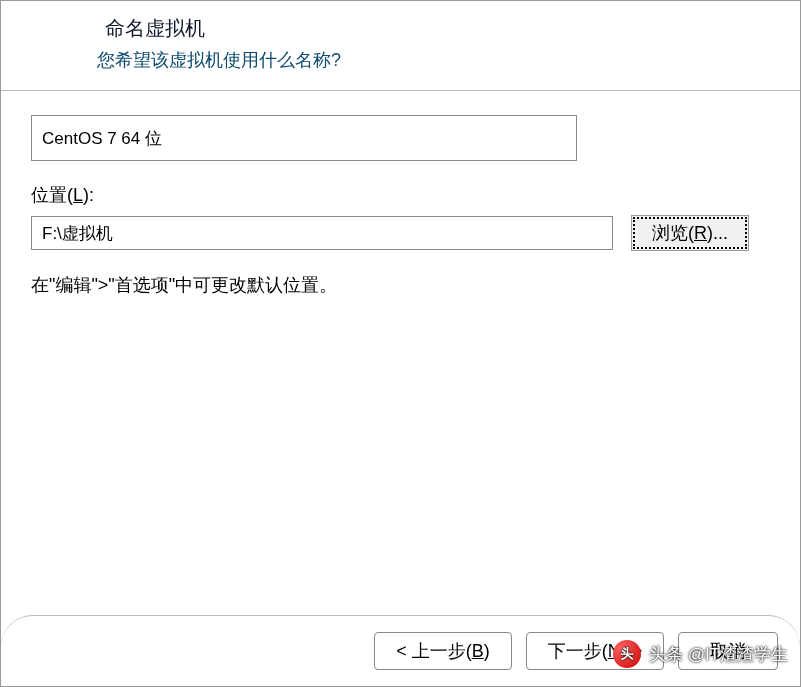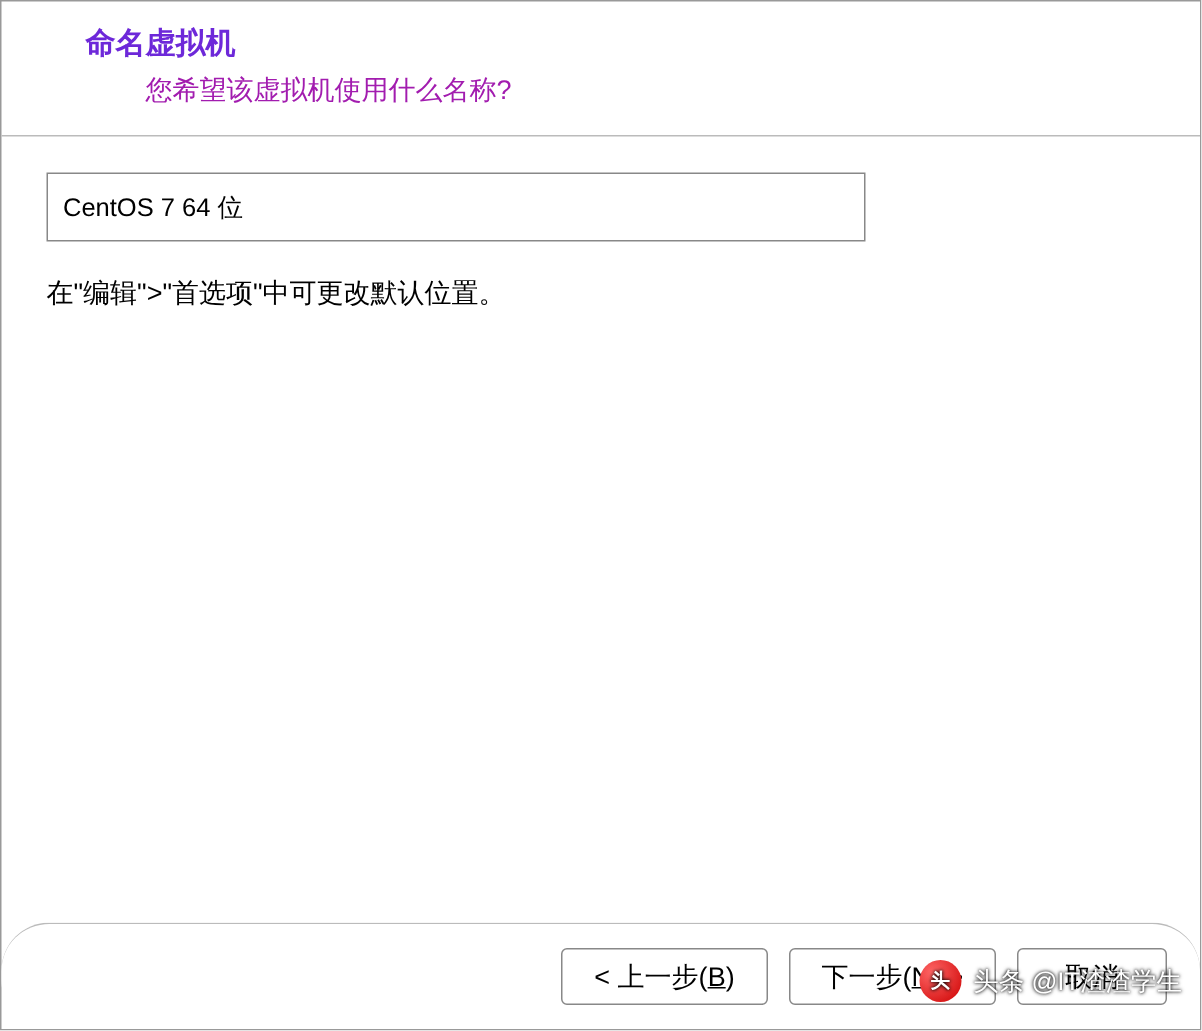--- a/index.html
+++ b/index.html
@@ -42,27 +42,28 @@
       cursor: pointer;
       padding: 0 6px;
       line-height: 1;
     }
     .header-section {
       padding: 14px 40px 18px 56px;
       border-bottom: 1px solid #bbb;
     }
     .header-title {
       font-size: 20px;
-      font-weight: bold;
-      color: #6d28d9;
+      font-weight: normal;
+      color: #0f172a;
       margin-bottom: 6px;
+      margin-left: 48px;
     }
     .header-subtitle {
       font-size: 18px;
-      color: #a21caf;
+      color: #0c4a6e;
       padding-left: 40px;
     }
     .content {
       flex: 1;
       padding: 24px 30px 10px 30px;
     }
     .field-group {
       margin-bottom: 22px;
     }
     .field-label {
@@ -175,20 +176,31 @@
     <div class="header-title">命名虚拟机</div>
     <div class="header-subtitle">您希望该虚拟机使用什么名称?</div>
   </div>
 
   <div class="content">
 
     <div class="field-group">
       <input type="text" class="text-input" value="CentOS 7 64 位" style="">
     </div>
 
+    <div class="field-group">
+      <label class="field-label">
+        <span>位置(</span><span class="underline">L</span><span>):</span>
+      </label>
+      <div class="location-row">
+        <input type="text" class="location-input" value="F:\虚拟机" style="">
+        <button class="browse-btn">
+          <span>浏览(</span><span class="underline">R</span><span>)...</span>
+        </button>
+      </div>
+    </div>
 
     <div class="hint-text">在"编辑"&gt;"首选项"中可更改默认位置。</div>
 
   </div>
 
   <div class="footer">
     <button class="footer-btn">
       <span>&lt; 上一步(</span><span class="underline">B</span><span>)</span>
     </button>
     <button class="footer-btn">

